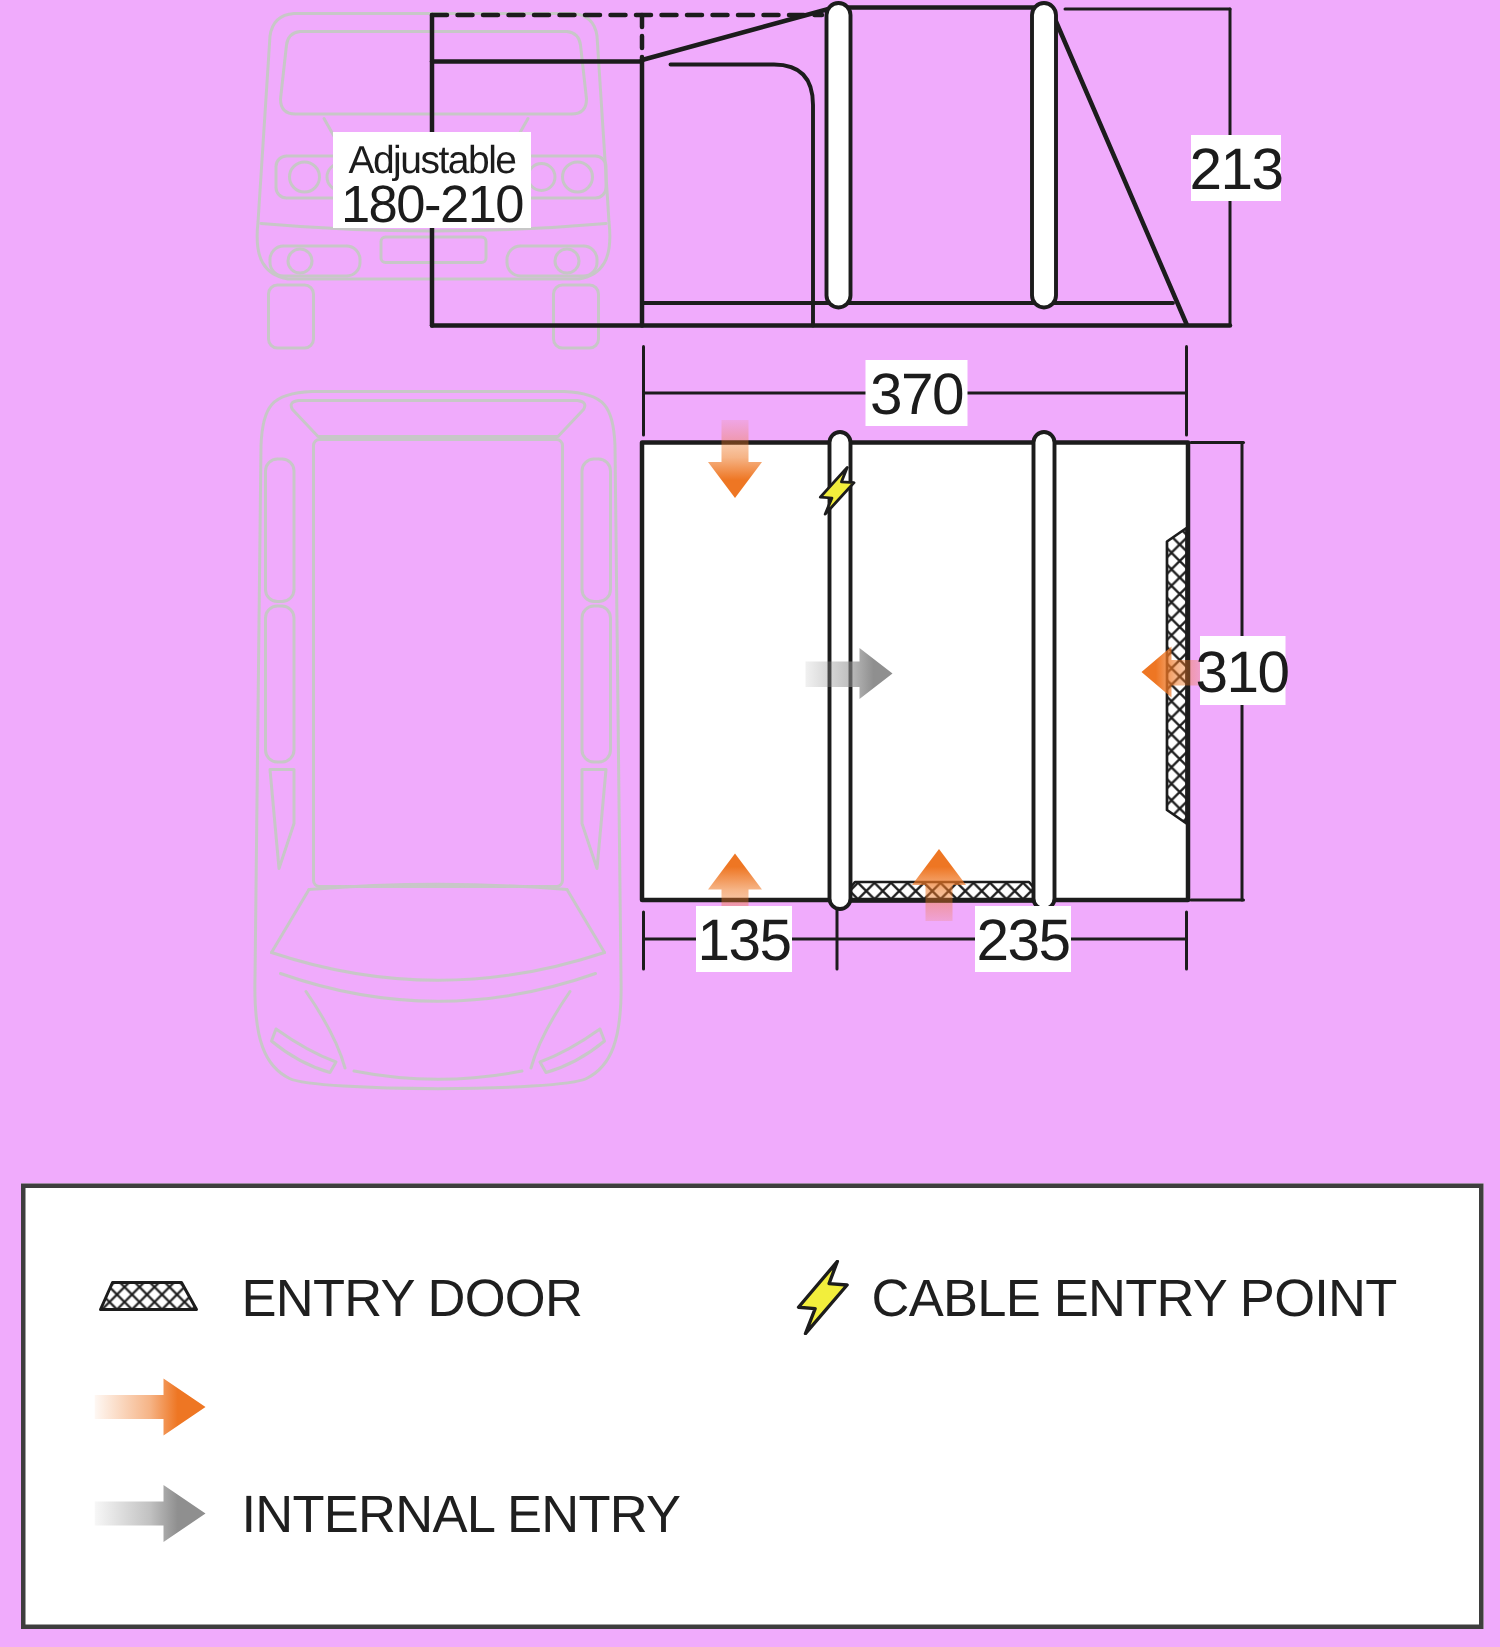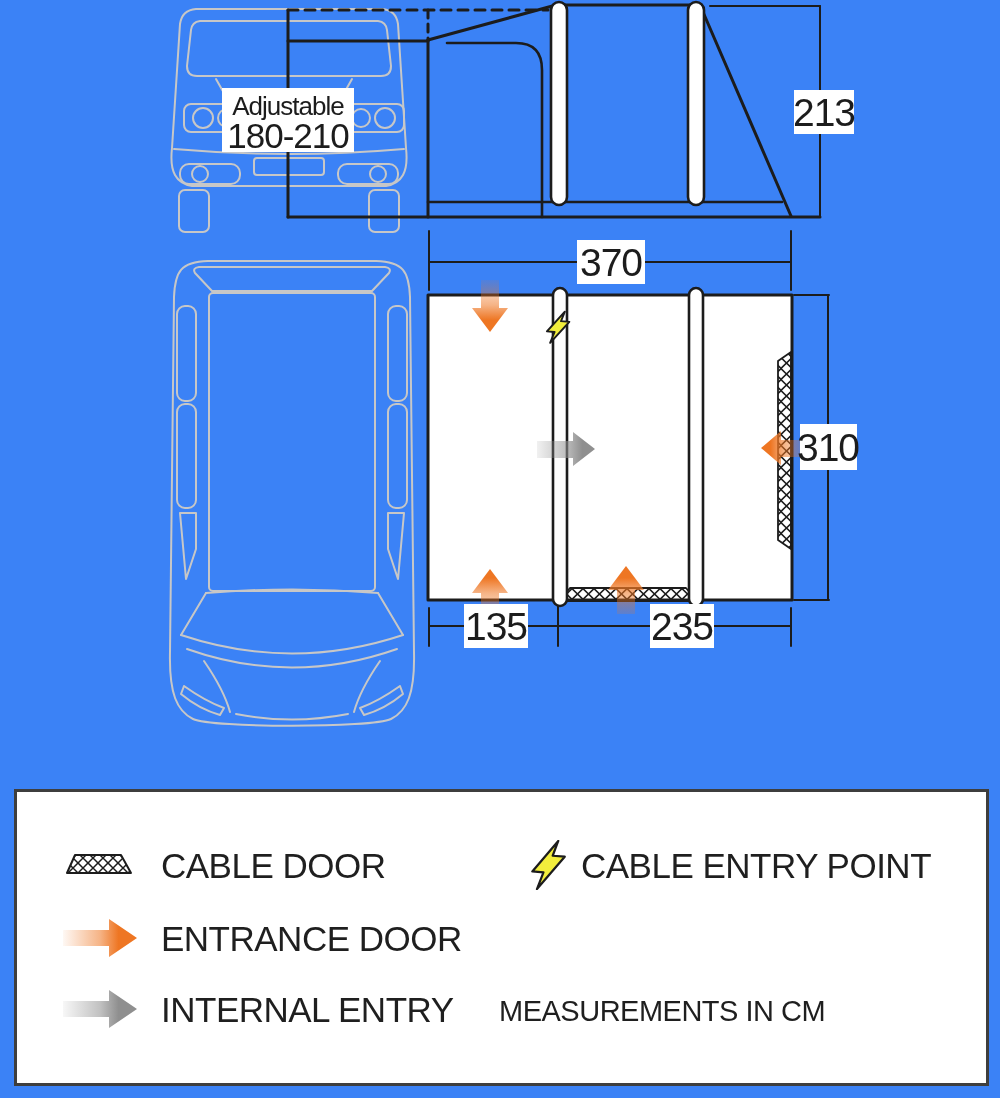--- a/index.html
+++ b/index.html
@@ -1,16 +1,16 @@
 <!DOCTYPE html>
 <html><head>
 <meta charset="utf-8">
 <style>
   html,body{margin:0;padding:0;background:#ffffff;}
-  .stage{position:relative;width:1000px;height:1098px;background:#3b82f6;overflow:hidden;
+  .stage{position:relative;width:1000px;height:1098px;background:#f0abfc;overflow:hidden;
          font-family:"Liberation Sans",sans-serif;}
   svg{display:block;}
   .dimtext{font-family:"Liberation Sans",sans-serif;fill:#1c1c1c;letter-spacing:-1px;}
   .legend{position:absolute;left:14px;top:789px;width:975px;height:297px;
           border:3px solid #3e3e3e;background:#fff;box-sizing:border-box;}
   .lrow{position:absolute;display:flex;align-items:center;height:58px;}
   .licon{display:flex;align-items:center;}
   .llabel{font-size:35px;color:#1f1f1f;letter-spacing:-0.5px;white-space:nowrap;line-height:1;}
   .lnote{font-size:29px;color:#1f1f1f;letter-spacing:-0.5px;white-space:nowrap;line-height:1;}
 </style>
@@ -160,37 +160,36 @@
       <div class="licon" style="width:98px;">
         <svg width="72" height="24" viewBox="0 0 72 24">
           <defs>
             <pattern id="meshPatL" width="10" height="10" patternUnits="userSpaceOnUse">
               <path d="M0,5 L5,0 L10,5 L5,10 Z" fill="none" stroke="#1c1c1c" stroke-width="1.5"></path>
             </pattern>
           </defs>
           <polygon points="12,2 58,2 68,20 4,20" fill="url(#meshPatL)" stroke="#1c1c1c" stroke-width="2" stroke-linejoin="round"></polygon>
         </svg>
       </div>
-      <span class="llabel">CABLE DOOR</span>
+      <span class="llabel">ENTRY DOOR</span>
     </div>
 
     <div class="lrow" style="left:46px;top:117px;">
       <div class="licon" style="width:98px;">
         <svg width="76" height="46" viewBox="0 0 76 46">
           <defs>
             <linearGradient id="gOR" x1="0" y1="0" x2="1" y2="0">
               <stop offset="0" stop-color="#ee7623" stop-opacity="0.05"></stop>
               <stop offset="0.5" stop-color="#ee7623" stop-opacity="0.55"></stop>
               <stop offset="0.75" stop-color="#ee7623" stop-opacity="1"></stop>
             </linearGradient>
           </defs>
           <polygon points="0,15 46,15 46,4 74,23 46,42 46,31 0,31" fill="url(#gOR)"></polygon>
         </svg>
       </div>
-      <span class="llabel">ENTRANCE DOOR</span>
     </div>
 
     <div class="lrow" style="left:46px;top:188px;">
       <div class="licon" style="width:98px;">
         <svg width="76" height="46" viewBox="0 0 76 46">
           <defs>
             <linearGradient id="gGR" x1="0" y1="0" x2="1" y2="0">
               <stop offset="0" stop-color="#8f8f8f" stop-opacity="0.07"></stop>
               <stop offset="0.5" stop-color="#8f8f8f" stop-opacity="0.55"></stop>
               <stop offset="0.75" stop-color="#8f8f8f" stop-opacity="1"></stop>
@@ -205,18 +204,15 @@
     <div class="lrow" style="left:482px;top:44px;">
       <div class="licon" style="width:82px;">
         <svg width="40" height="50" viewBox="0 0 42 54" style="margin-left:30px;">
           <polygon points="31,1 3,34 15,35 8,53 38,18 25,17" fill="#f2ee3c" stroke="#1c1c1c" stroke-width="2.4" stroke-linejoin="round"></polygon>
         </svg>
       </div>
       <span class="llabel">CABLE ENTRY POINT</span>
     </div>
 
 
-    <div class="lrow" style="left:482px;top:190px;">
-      <span class="lnote">MEASUREMENTS IN CM</span>
-    </div>
 
   </div>
 </div>
 
 </body></html>

